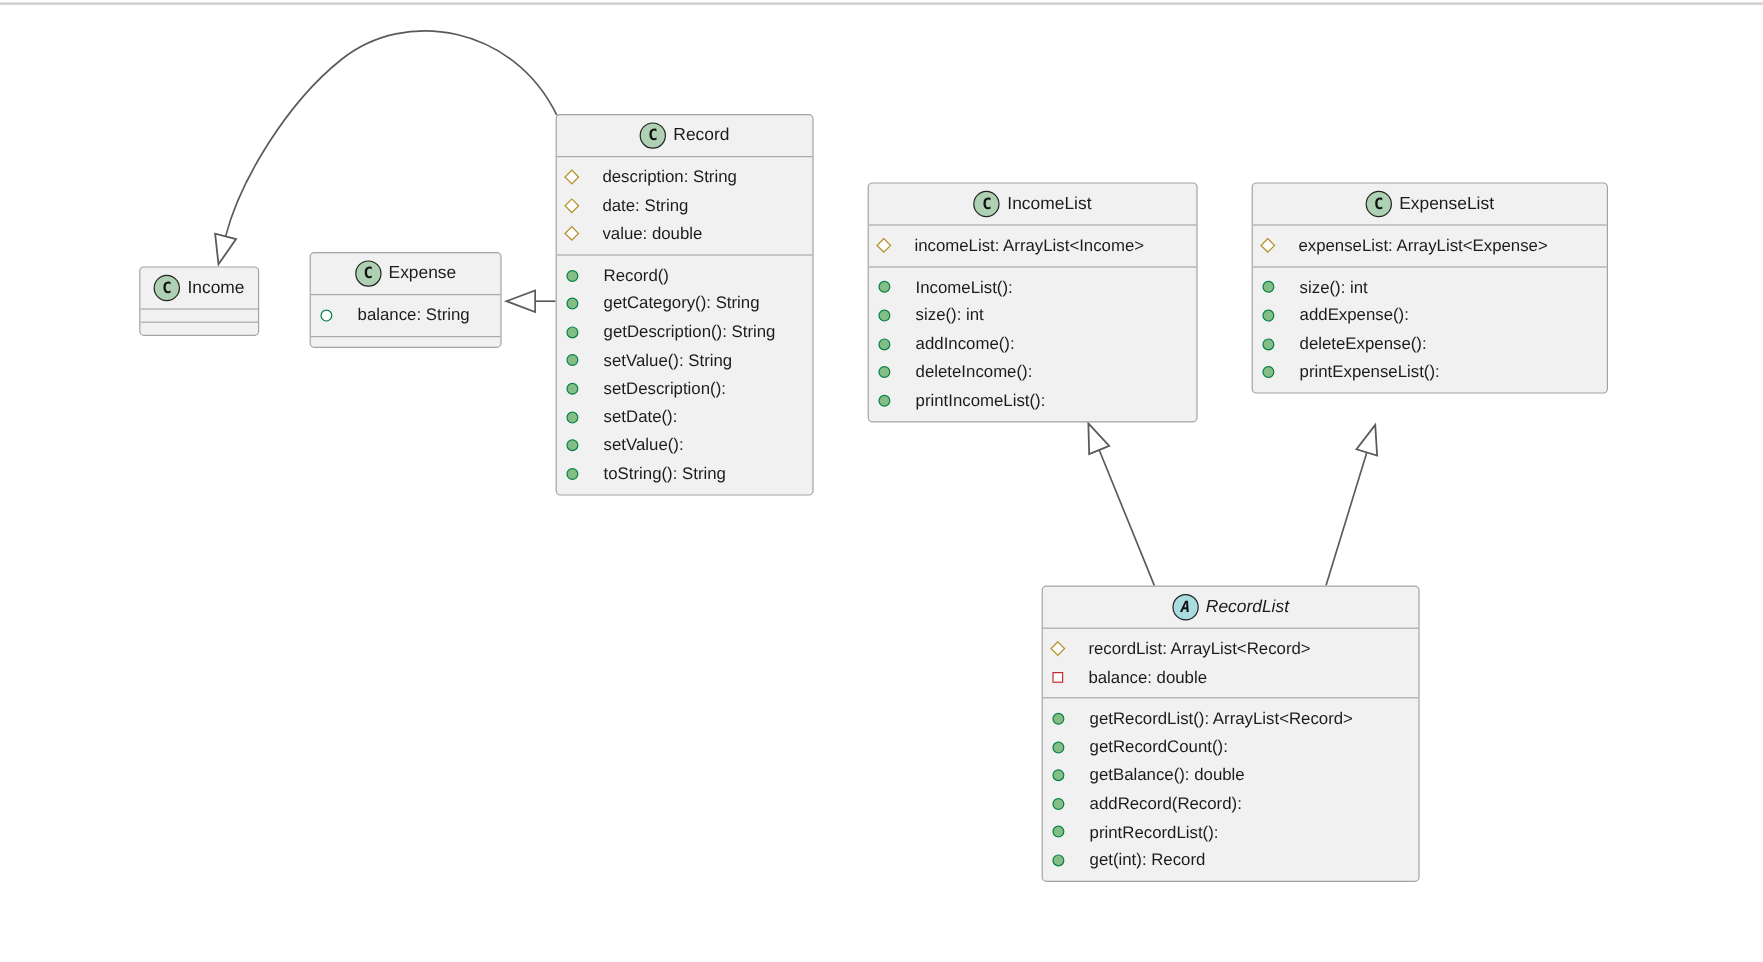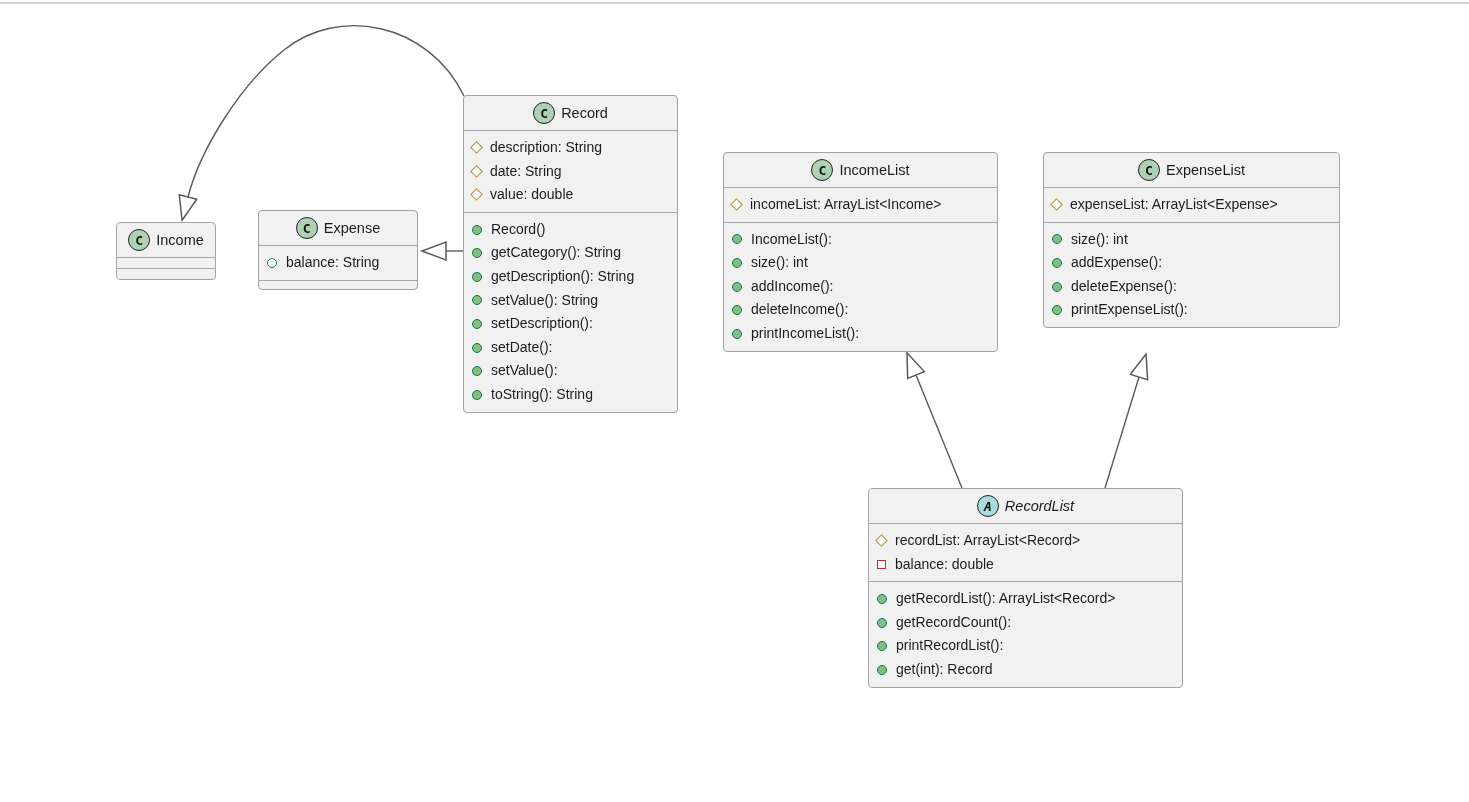--- a/index.html
+++ b/index.html
@@ -37,21 +37,21 @@
   }
   .spot-class { background: #ADD1B2; }
   .spot-abstract { background: #A9DCDF; font-style: italic; }
   .compartment {
     border-top: 1.2px solid #a8a8a8;
     padding: 5px 8px;
   }
   .compartment.empty { padding: 0; height: 10px; }
   .compartment.empty-slim { padding: 0; height: 8px; }
   .member-row {
-    display: flex; align-items: center; gap: 9px;
+    display: flex; align-items: center; gap: 21px;
     font-size: 14px; line-height: 23.6px; white-space: nowrap;
   }
   .mi { flex: 0 0 auto; box-sizing: border-box; }
   .mi-diamond {
     width: 9px; height: 9px; transform: rotate(45deg);
     border: 1.6px solid #B38D22; background: #fdfdfd;
   }
   .mi-circle-filled {
     width: 10px; height: 10px; border-radius: 50%;
     background: #84BE84; border: 1.4px solid #038048;
@@ -245,20 +245,28 @@
     <div class="member-row">
       <span class="mi mi-circle-filled"></span>
       <span>getRecordList(): ArrayList&lt;Record&gt;</span>
     </div>
     <div class="member-row">
       <span class="mi mi-circle-filled"></span>
       <span>getRecordCount():</span>
     </div>
     <div class="member-row">
       <span class="mi mi-circle-filled"></span>
+      <span>getBalance(): double</span>
+    </div>
+    <div class="member-row">
+      <span class="mi mi-circle-filled"></span>
+      <span>addRecord(Record):</span>
+    </div>
+    <div class="member-row">
+      <span class="mi mi-circle-filled"></span>
       <span>printRecordList():</span>
     </div>
     <div class="member-row">
       <span class="mi mi-circle-filled"></span>
       <span>get(int): Record</span>
     </div>
   </div>
 </div>
 
 </body></html>

